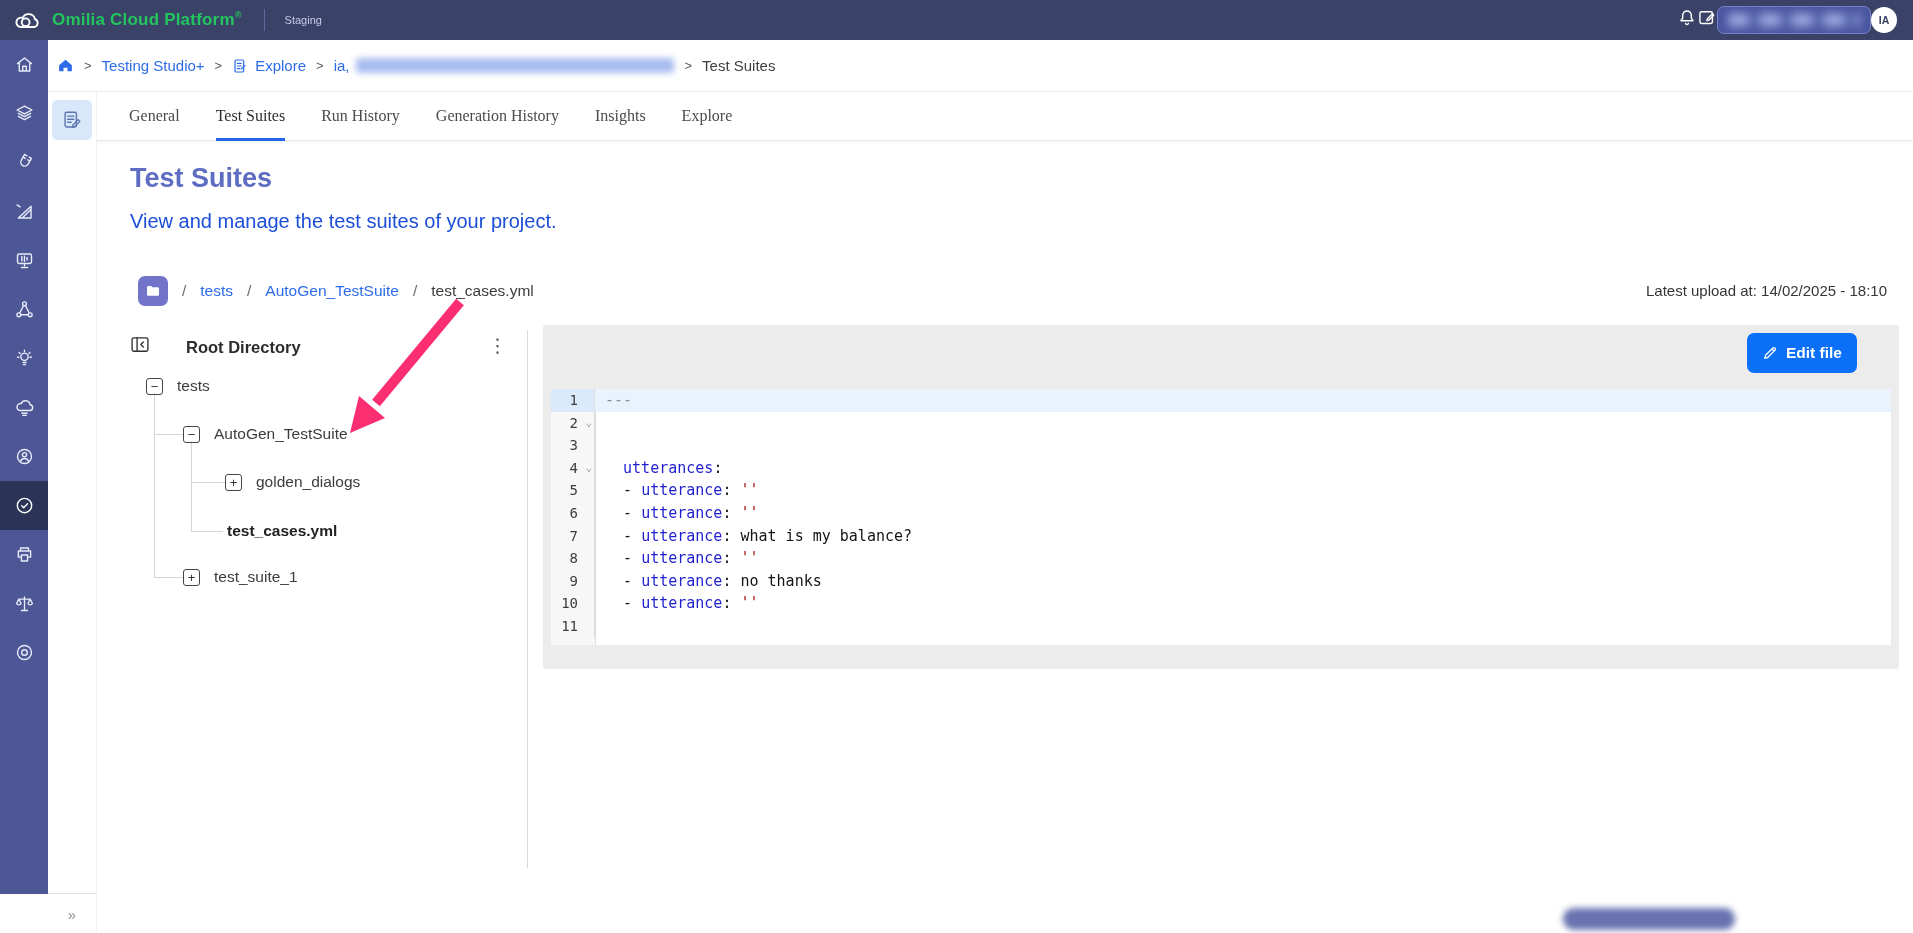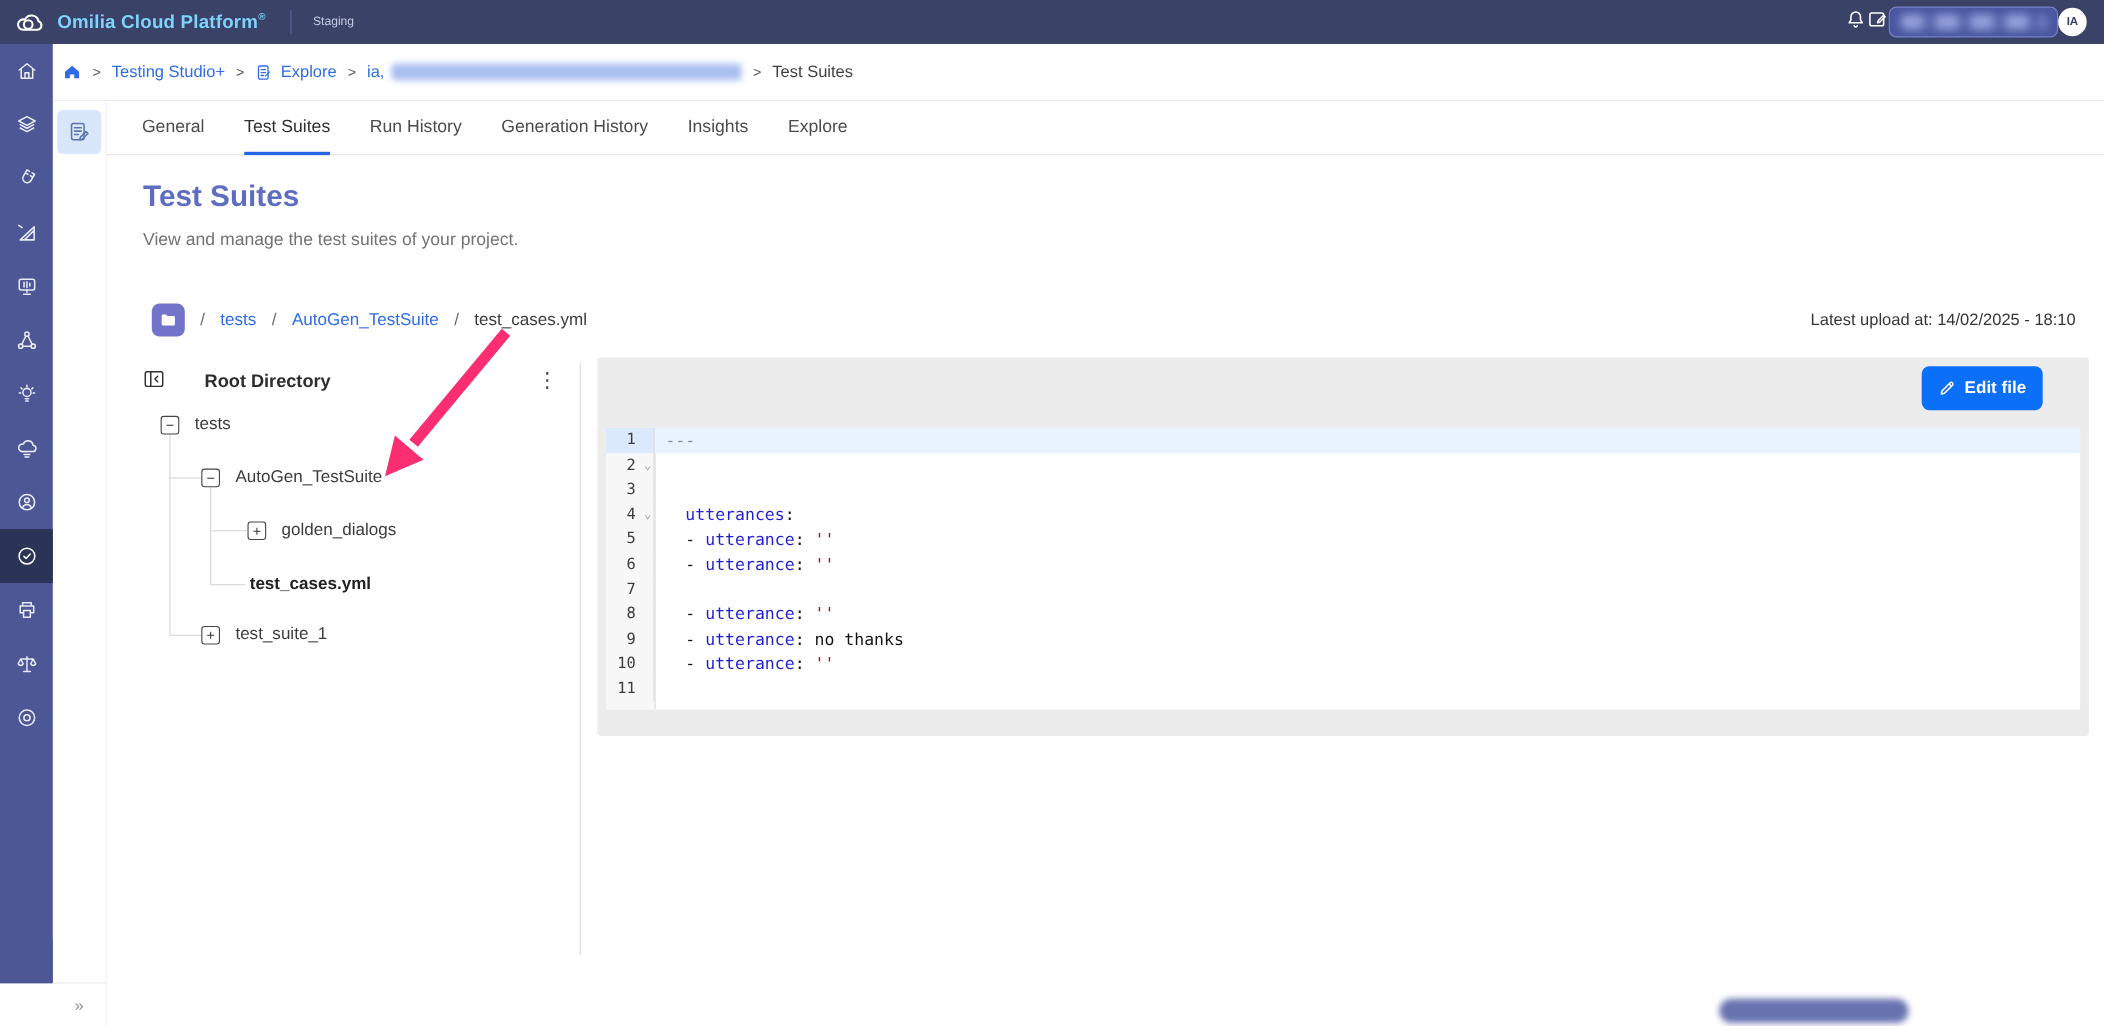--- a/index.html
+++ b/index.html
@@ -3,21 +3,21 @@
 <meta charset="utf-8">
 <style>
   html,body{margin:0;padding:0;background:#fff;}
   .page{position:relative;width:1913px;height:933px;background:#fff;overflow:hidden;
         font-family:"Liberation Sans",sans-serif;color:#333;}
 
   
   .topbar{position:absolute;left:0;top:0;width:1913px;height:40px;background:#3a4267;
           display:flex;align-items:center;z-index:40;}
   .logo{margin-left:13px;display:flex;align-items:center;}
-  .brand{margin-left:9px;color:#7dd3fc;font-size:17px;font-weight:bold;letter-spacing:.2px;}
+  .brand{margin-left:9px;color:#22c55e;font-size:17px;font-weight:bold;letter-spacing:.2px;}
   .brand sup{font-size:9px;}
   .env-divider{width:1px;height:22px;background:#5c679c;margin:0 20px 0 22px;}
   .env{color:#c7cde6;font-size:11px;}
   .top-right{margin-left:auto;display:flex;align-items:center;margin-right:16px;}
   .org-pill{width:152px;height:26px;border-radius:7px;background:#4a56a0;border:1px solid #7583c6;
             position:relative;overflow:hidden;cursor:pointer;}
   .org-pill::after{content:"";position:absolute;left:10px;right:10px;top:6px;bottom:6px;border-radius:4px;
             background:repeating-linear-gradient(90deg,#93a0da 0 20px,#5a68ad 20px 32px);filter:blur(4px);}
   .avatar{width:26px;height:26px;border-radius:50%;background:#fff;display:flex;align-items:center;
           justify-content:center;font-size:10.5px;font-weight:bold;color:#394166;cursor:pointer;}
@@ -47,27 +47,27 @@
   .crumb-link{color:#2d6ce8;cursor:pointer;display:flex;align-items:center;gap:7px;}
   .crumb-sep{color:#5b5b5b;font-size:13px;}
   .crumb-current{color:#3f3f3f;}
   .crumb-redacted{display:inline-block;width:318px;height:15px;border-radius:3px;background:#a9bdf0;
                   filter:blur(3px);vertical-align:-2px;}
 
   
   .tabsrow{position:absolute;left:96px;top:92px;width:1817px;height:49px;display:flex;align-items:stretch;
            gap:36px;padding-left:33px;border-bottom:1px solid #e7e7e7;box-sizing:border-box;
            box-shadow:0 2px 2px rgba(0,0,0,.04);background:#fff;}
-  .tab{font-size:16px;color:#4b4b4b;position:relative;display:flex;align-items:center;cursor:pointer;}
+  .tab{font-size:16px;color:#4b4b4b;position:relative;display:flex;align-items:center;cursor:pointer;font-family:Liberation Serif, serif;}
   .tab.active{color:#2e2e2e;}
   .tab.active::after{content:"";position:absolute;left:0;right:0;bottom:-1px;height:3px;background:#2366e8;}
 
   
   .page-title{position:absolute;left:130px;top:163px;font-size:27px;font-weight:600;color:#5e6dc2;}
-  .page-desc{position:absolute;left:130px;top:210px;font-size:16px;color:#737373;}
+  .page-desc{position:absolute;left:130px;top:210px;font-size:20px;color:#1d4ed8;}
 
   
   .filebar{position:absolute;left:138px;top:276px;display:flex;align-items:center;gap:14px;font-size:15.5px;}
   .folder-chip{width:30px;height:30px;background:#7274ca;border-radius:7px;display:flex;align-items:center;
                justify-content:center;cursor:pointer;}
   .fsep{color:#6d6d6d;}
   .flink{color:#2d6ce8;cursor:pointer;}
   .fcurrent{color:#3c3c3c;}
   .upload-note{position:absolute;right:26px;top:282px;font-size:15px;color:#363636;}
 
@@ -359,20 +359,21 @@
           <div class="cl">
             <div class="g">5</div>
             <div class="t"><span class="tok-plain">  - </span><span class="tok-key">utterance</span><span class="tok-plain">: </span><span class="tok-str">''</span></div>
           </div>
           <div class="cl">
             <div class="g">6</div>
             <div class="t"><span class="tok-plain">  - </span><span class="tok-key">utterance</span><span class="tok-plain">: </span><span class="tok-str">''</span></div>
           </div>
           <div class="cl">
             <div class="g">7</div>
+            <div class="t"><span class="tok-plain">  - </span><span class="tok-key">utterance</span><span class="tok-plain">: what is my balance?</span></div>
           </div>
           <div class="cl">
             <div class="g">8</div>
             <div class="t"><span class="tok-plain">  - </span><span class="tok-key">utterance</span><span class="tok-plain">: </span><span class="tok-str">''</span></div>
           </div>
           <div class="cl">
             <div class="g">9</div>
             <div class="t"><span class="tok-plain">  - </span><span class="tok-key">utterance</span><span class="tok-plain">: no thanks</span></div>
           </div>
           <div class="cl">

